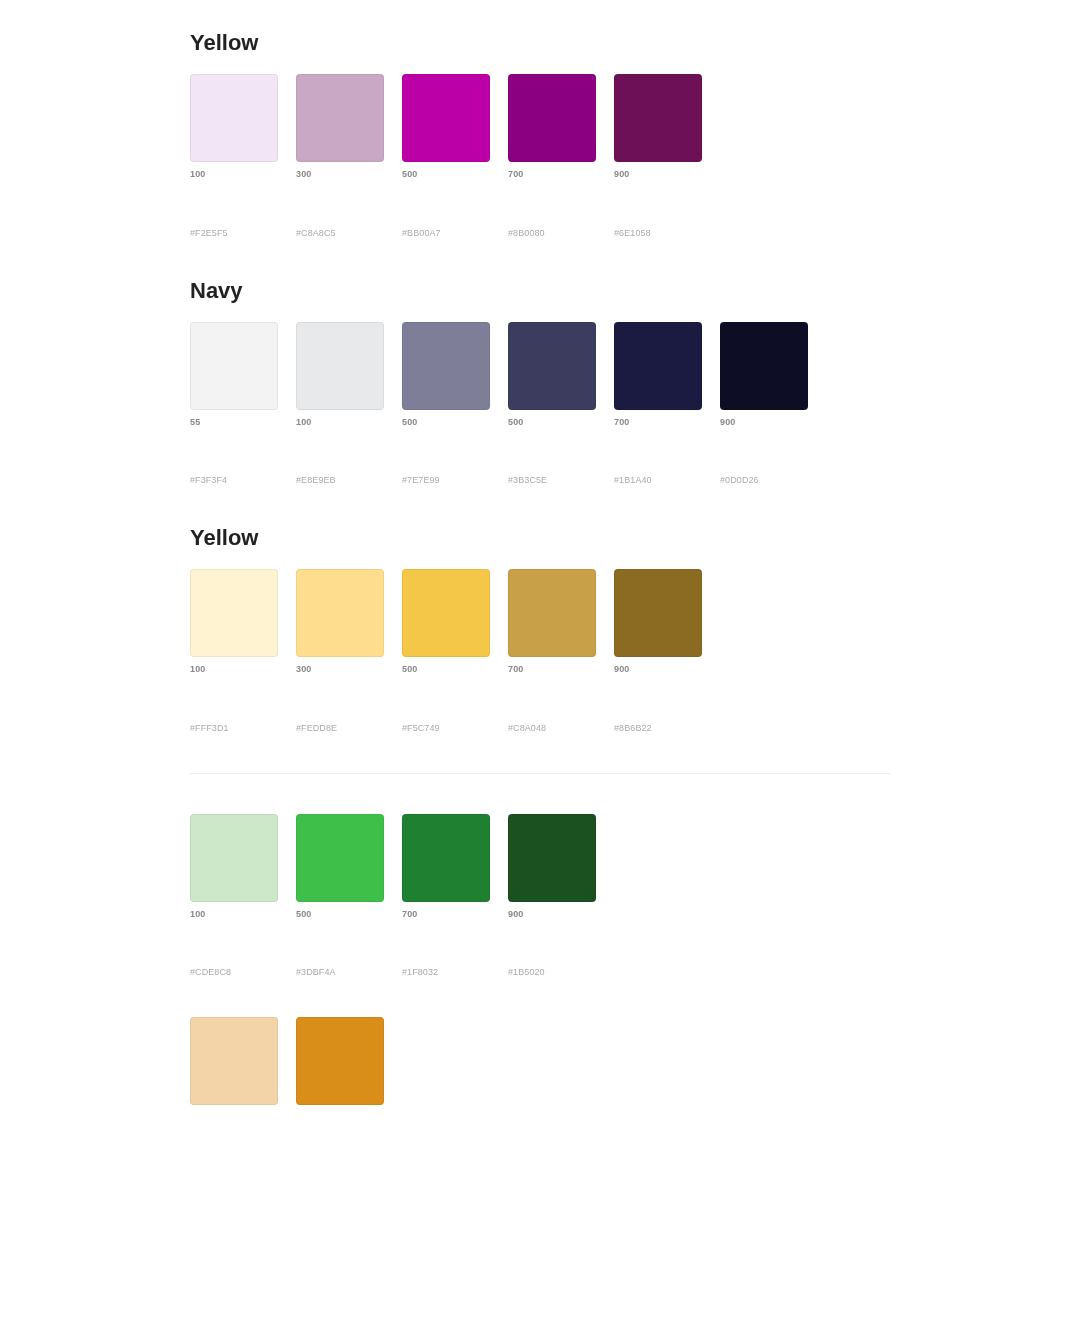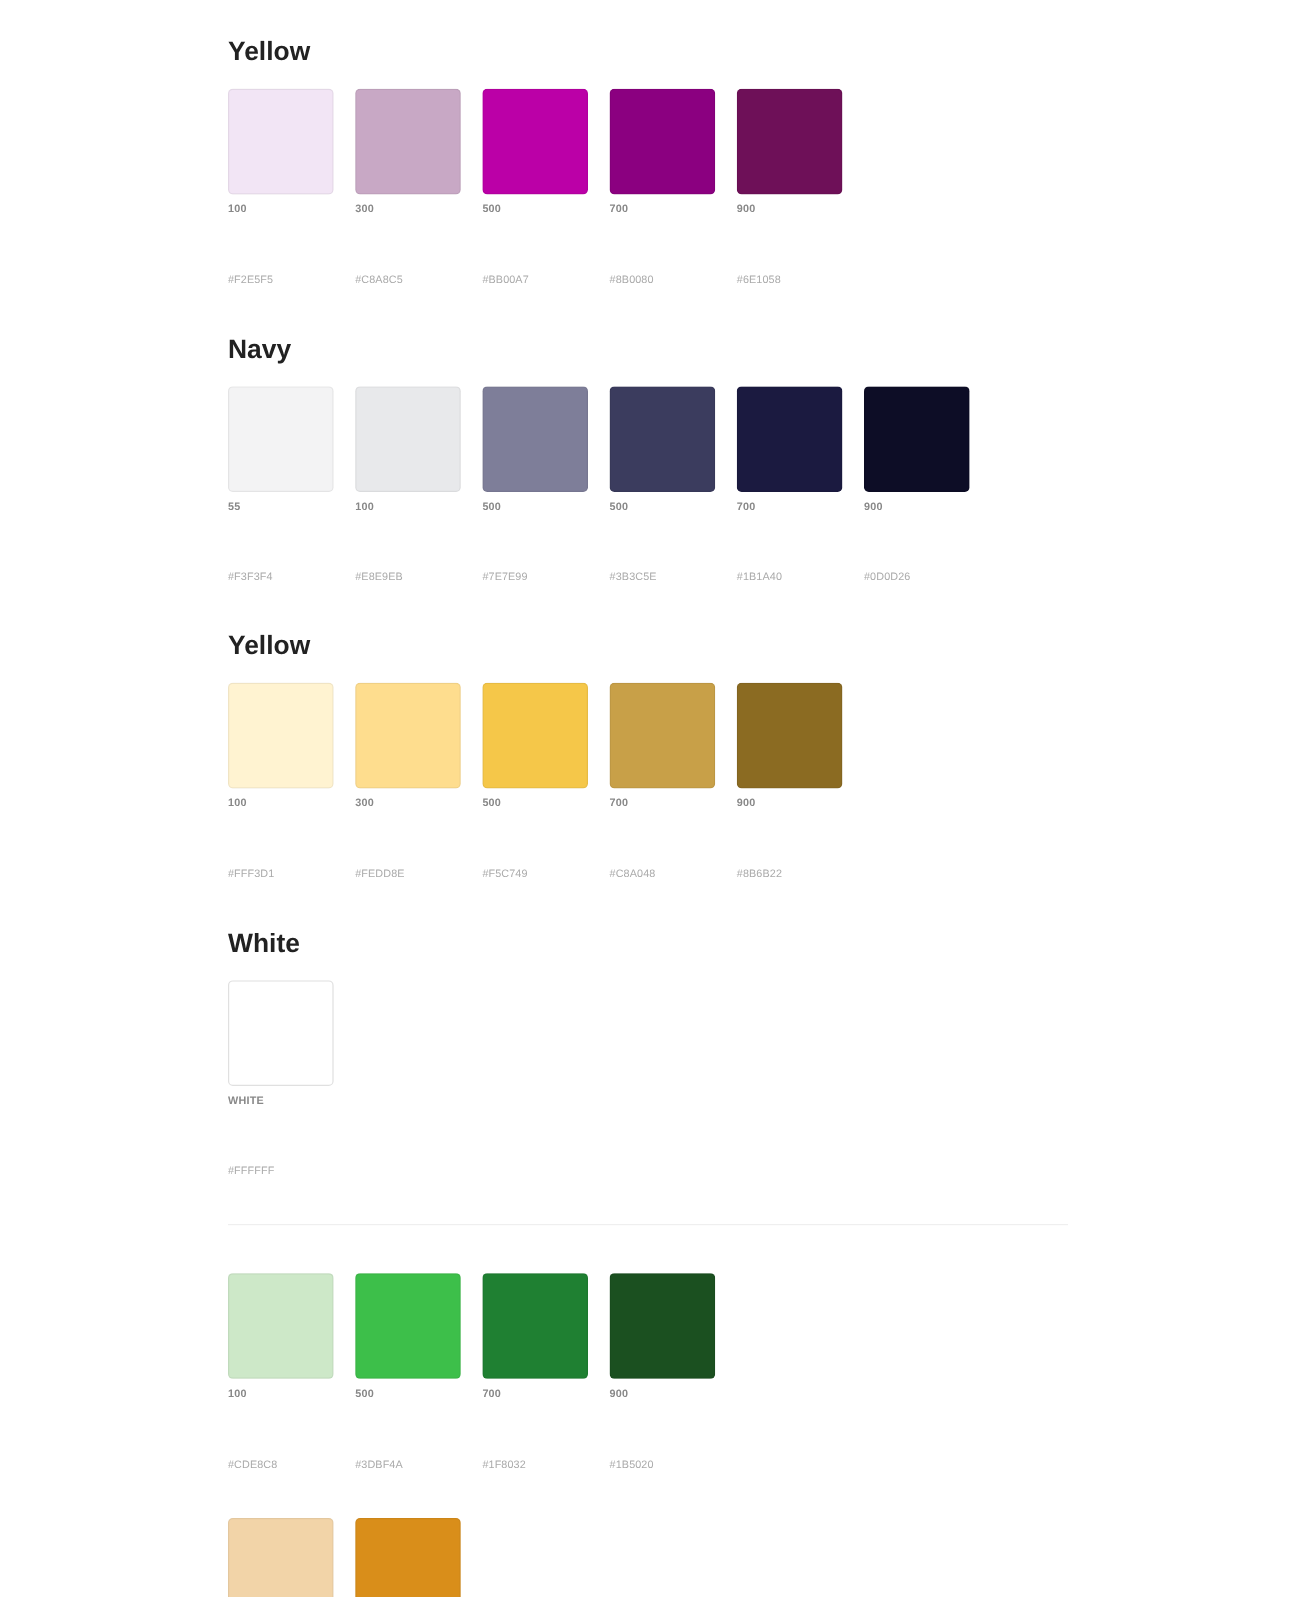--- a/index.html
+++ b/index.html
@@ -156,30 +156,20 @@
             <div class="color-label">700</div>
             <div class="color-hex">#C8A048</div>
           </div>
           <div class="color-item">
             <div class="color-swatch" style="background-color: rgb(139, 107, 34);"></div>
             <div class="color-label">900</div>
             <div class="color-hex">#8B6B22</div>
           </div>
         </div>
       </div>
-      <div class="section">
-        <div class="section-title">White</div>
-        <div class="color-row">
-          <div class="color-item">
-            <div class="color-swatch white-swatch" style="background-color: rgb(255, 255, 255);"></div>
-            <div class="color-label">WHITE</div>
-            <div class="color-hex">#FFFFFF</div>
-          </div>
-        </div>
-      </div>
     </div>
 
   <hr class="divider">
 
   <div id="bottom-sections">
       <div class="section">
       </div>
       <div class="section">
         <div class="color-row">
           <div class="color-item">

